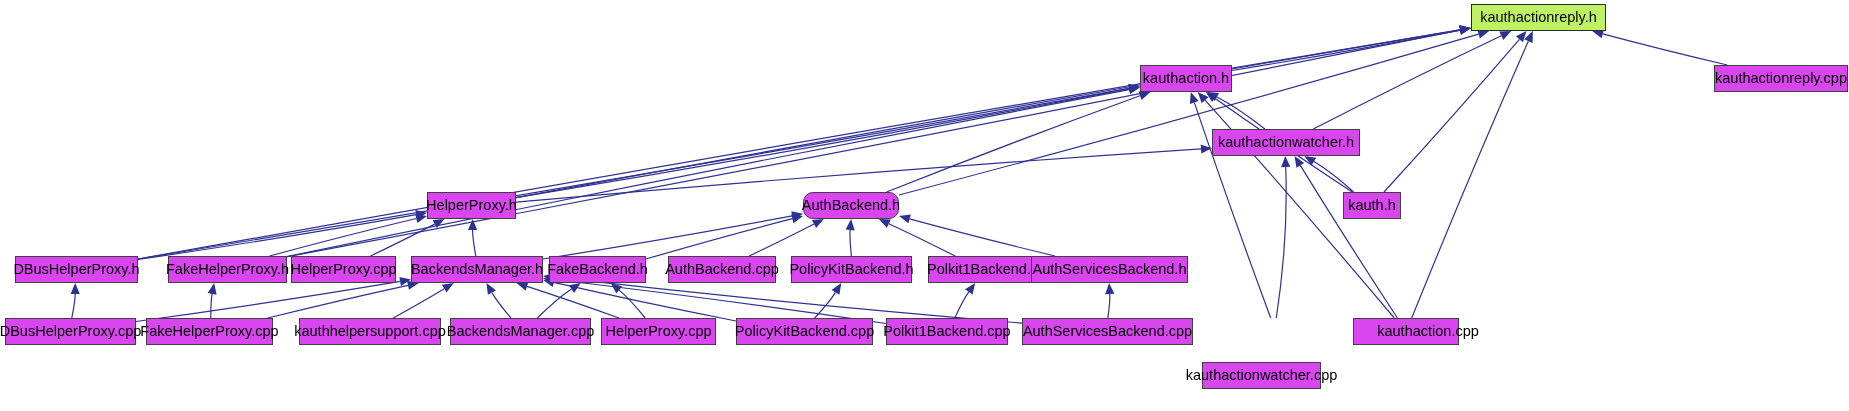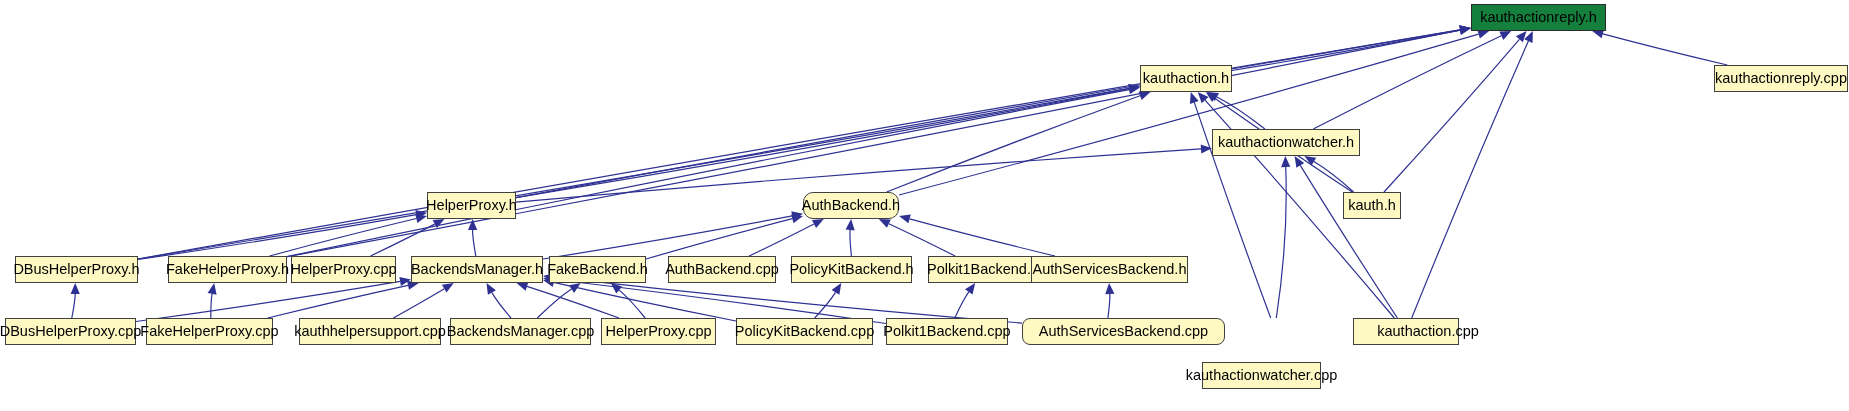--- a/index.html
+++ b/index.html
@@ -3,32 +3,32 @@
 <meta charset="utf-8">
 <style>
   html,body{margin:0;padding:0;background:#ffffff;}
   body{width:1849px;height:411px;overflow:hidden;font-family:"Liberation Sans",sans-serif;}
   #graph{position:relative;width:1849px;height:411px;}
   svg{position:absolute;left:0;top:0;width:1849px;height:411px;}
   .nodebox{
     position:absolute;
     box-sizing:border-box;
     border:1px solid #404040;
-    background:#fef9c3;
+    background:#d946ef;
     color:#000000;
     font-family:"Liberation Sans",sans-serif;
     font-size:14.5px;
     line-height:1;
     display:flex;
     align-items:center;
     justify-content:center;
     white-space:nowrap;
     height:27px;
   }
-  .nodebox.root{ background:#15803d; border-color:#2b2b2b; }
+  .nodebox.root{ background:#bef264; border-color:#2b2b2b; }
   .nodebox span{pointer-events:none;}
 </style>
 </head>
 <body>
 
 <div id="graph">
   <svg id="edges-layer" viewBox="0 0 1849 411" preserveAspectRatio="none" aria-hidden="true">
       <path d="M1727.3,65.0 Q1659.5,49.0 1602.8,33.8" fill="none" stroke="#2e3192" stroke-width="1.2"></path>
       <polygon points="1592.2,31.0 1604.0,29.4 1601.6,38.3" fill="#2e3192"></polygon>
       <path d="M1232.0,70.5 Q1351.8,51.1 1460.2,30.1" fill="none" stroke="#2e3192" stroke-width="1.2"></path>
@@ -185,21 +185,21 @@
       </div>
       <div class="nodebox" style="left: 601px; top: 318px; width: 115px;">
         <span>HelperProxy.cpp</span>
       </div>
       <div class="nodebox" style="left: 736px; top: 318px; width: 137px;">
         <span>PolicyKitBackend.cpp</span>
       </div>
       <div class="nodebox" style="left: 886px; top: 318px; width: 122px; text-align: center;">
         <span>Polkit1Backend.cpp</span>
       </div>
-      <div class="nodebox" style="left: 1022px; top: 318px; width: 203px; border-radius: 8px;">
+      <div class="nodebox" style="left: 1022px; top: 318px; width: 171px;">
         <span>AuthServicesBackend.cpp</span>
       </div>
       <div class="nodebox" style="left: 1202px; top: 318px; width: 119px; margin-top: 44px;">
         <span>kauthactionwatcher.cpp</span>
       </div>
       <div class="nodebox" style="left: 1353px; top: 318px; width: 106px; padding-left: 44px;">
         <span>kauthaction.cpp</span>
       </div>
     </div>
 </div>

